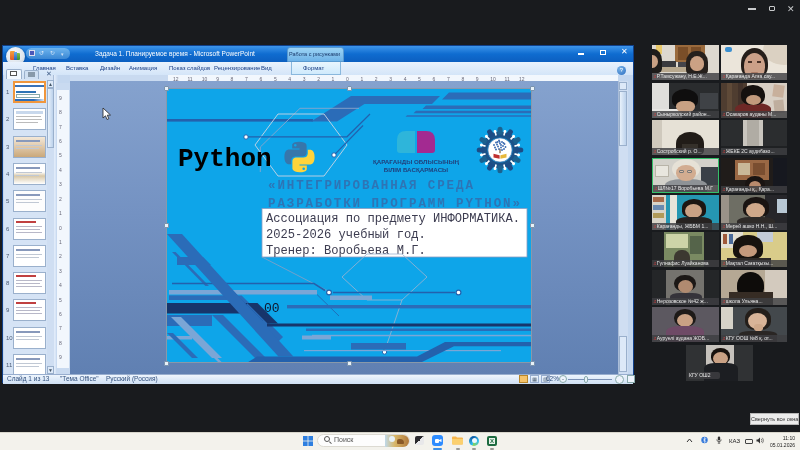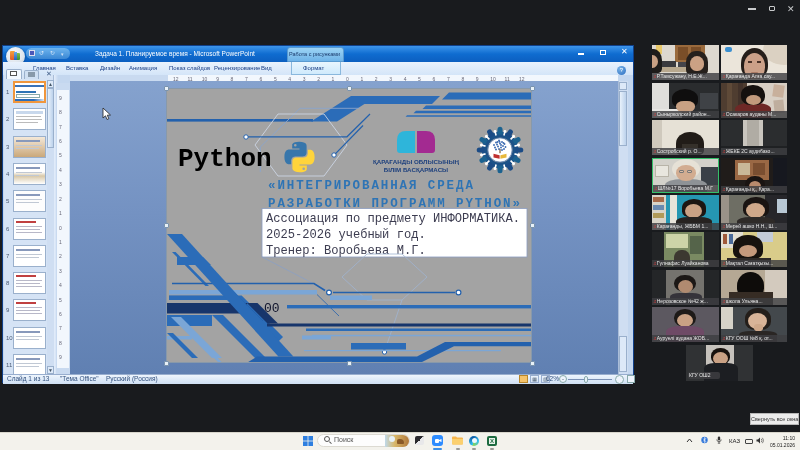--- a/index.html
+++ b/index.html
@@ -189,21 +189,21 @@
       <div class="abs" style="left:3px;top:199.2px;font-size:5px;color:#667;">4</div>
       <div class="abs" style="left:3px;top:213.6px;font-size:5px;color:#667;">5</div>
       <div class="abs" style="left:3px;top:228.0px;font-size:5px;color:#667;">6</div>
       <div class="abs" style="left:3px;top:242.4px;font-size:5px;color:#667;">7</div>
       <div class="abs" style="left:3px;top:256.9px;font-size:5px;color:#667;">8</div>
       <div class="abs" style="left:3px;top:271.3px;font-size:5px;color:#667;">9</div>
     </div>
 
  <div class="abs" style="left:67px;top:35px;width:548px;height:293px;background:linear-gradient(180deg,#85a2ce 0%,#7492c2 45%,#6080b2 100%);"></div>
 
- <div id="slide" class="abs" style="left:163px;top:42px;width:366px;height:275px;background:#a3a3a3;border:1px solid #8899aa;overflow:hidden;">
+ <div id="slide" class="abs" style="left:163px;top:42px;width:366px;height:275px;background:#0ea5e9;border:1px solid #8899aa;overflow:hidden;">
  <svg width="366" height="275" viewBox="0 0 366 275" style="position:absolute;left:0;top:0;">
  <rect x="0" y="30" width="146" height="2.6" fill="#2361ad"></rect>
  <polygon points="144,32.6 184,7 210,7 170,32.6" fill="#2b6cb8"></polygon>
  <polygon points="184,7 273,7 265,15 184,15" fill="#2b6cb8"></polygon>
  <polygon points="282,3.5 366,3.5 366,10.5 275,10.5" fill="#2b6cb8"></polygon>
  <polygon points="259,16.5 366,16.5 366,20 255.5,20" fill="#2b6cb8"></polygon>
  <polygon points="249,21.8 366,21.8 366,24.3 246.5,24.3" fill="#2b6cb8"></polygon>
  <polygon points="240,26.3 366,26.3 366,27.7 238.6,27.7" fill="#2b6cb8"></polygon>
  <polyline points="93.3,83 93.3,58 133,19.3 192,19.3" stroke="#8aa5cc" stroke-width="0.9" fill="none"></polyline>
  <polygon points="88,56 111,25 157,25 180,56 157,87 111,87" stroke="#ccd5e3" stroke-width="0.9" fill="none"></polygon>

